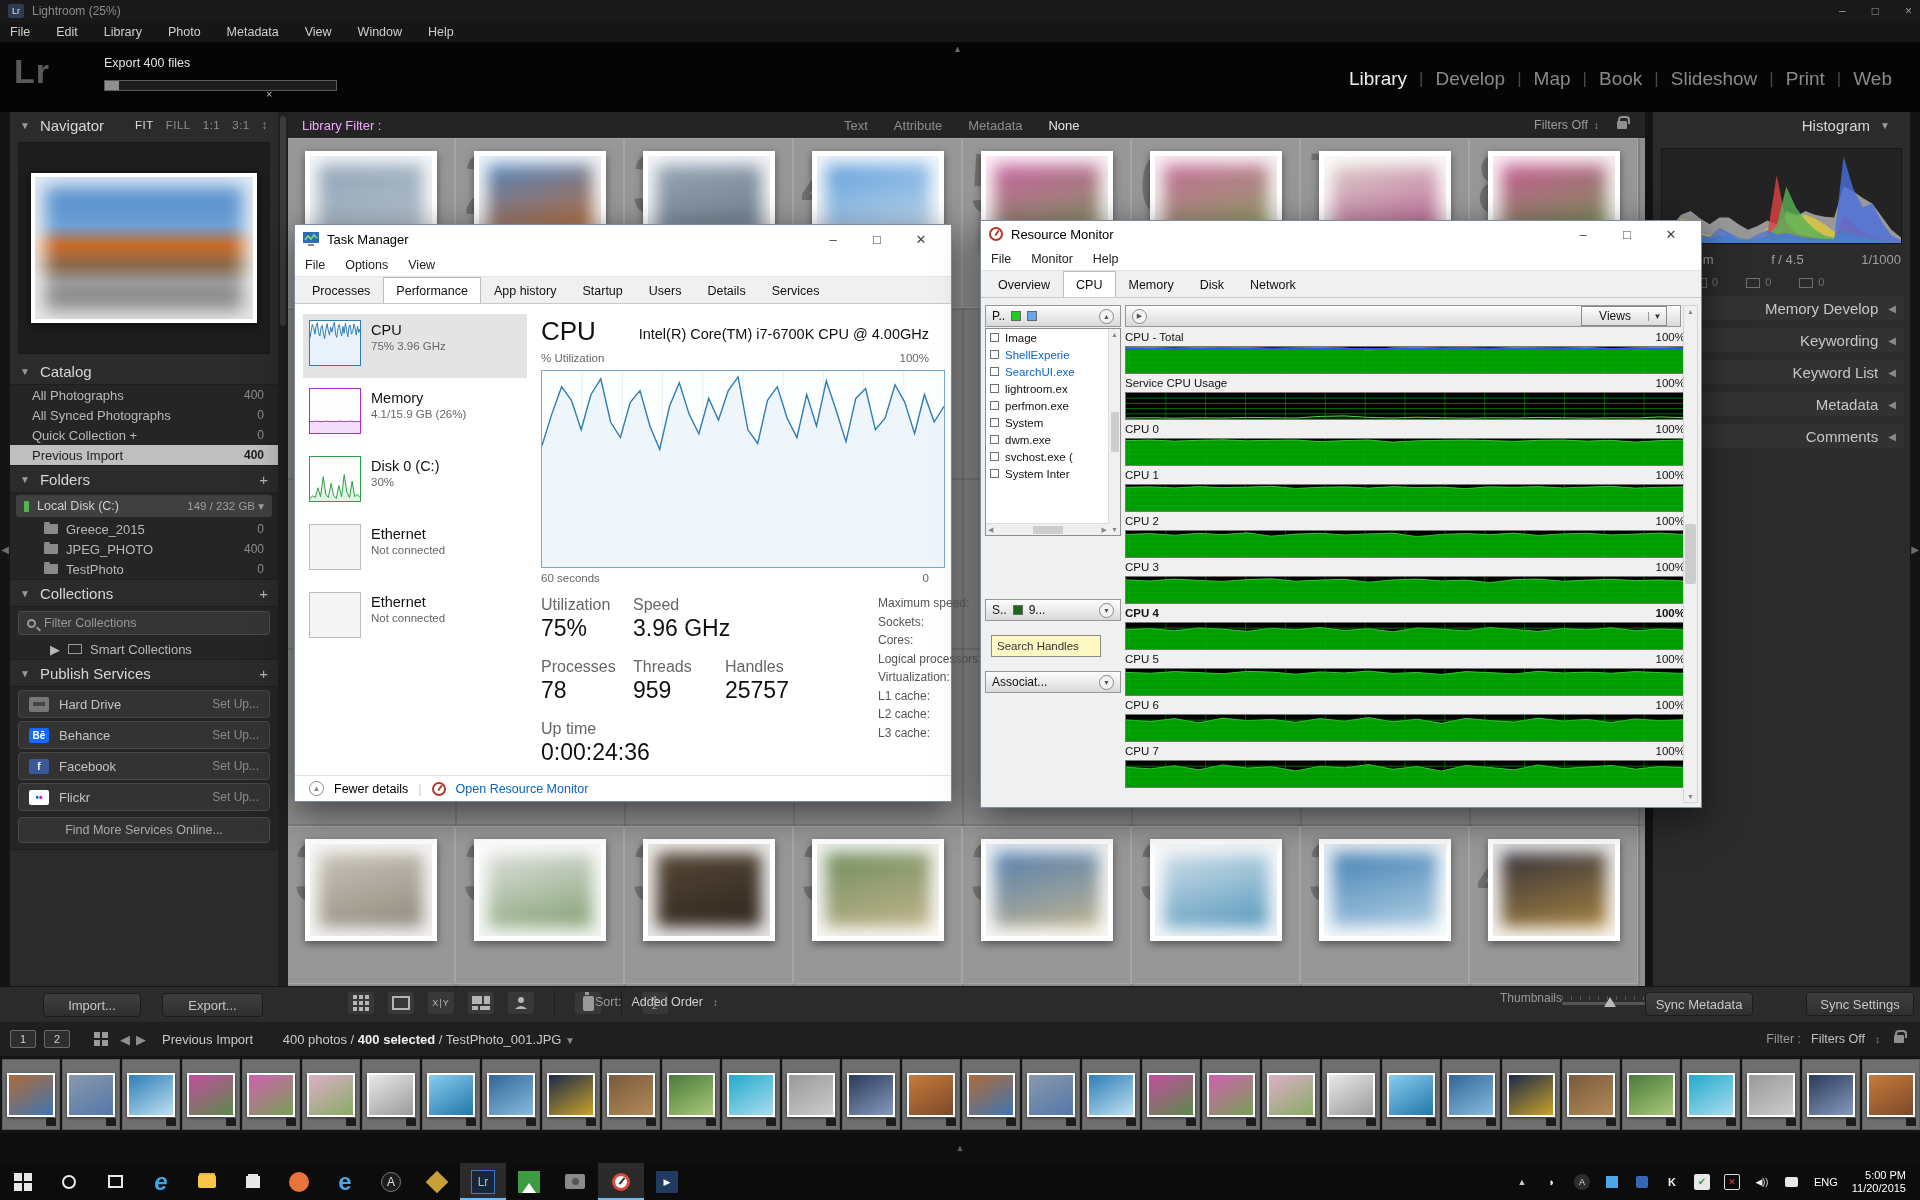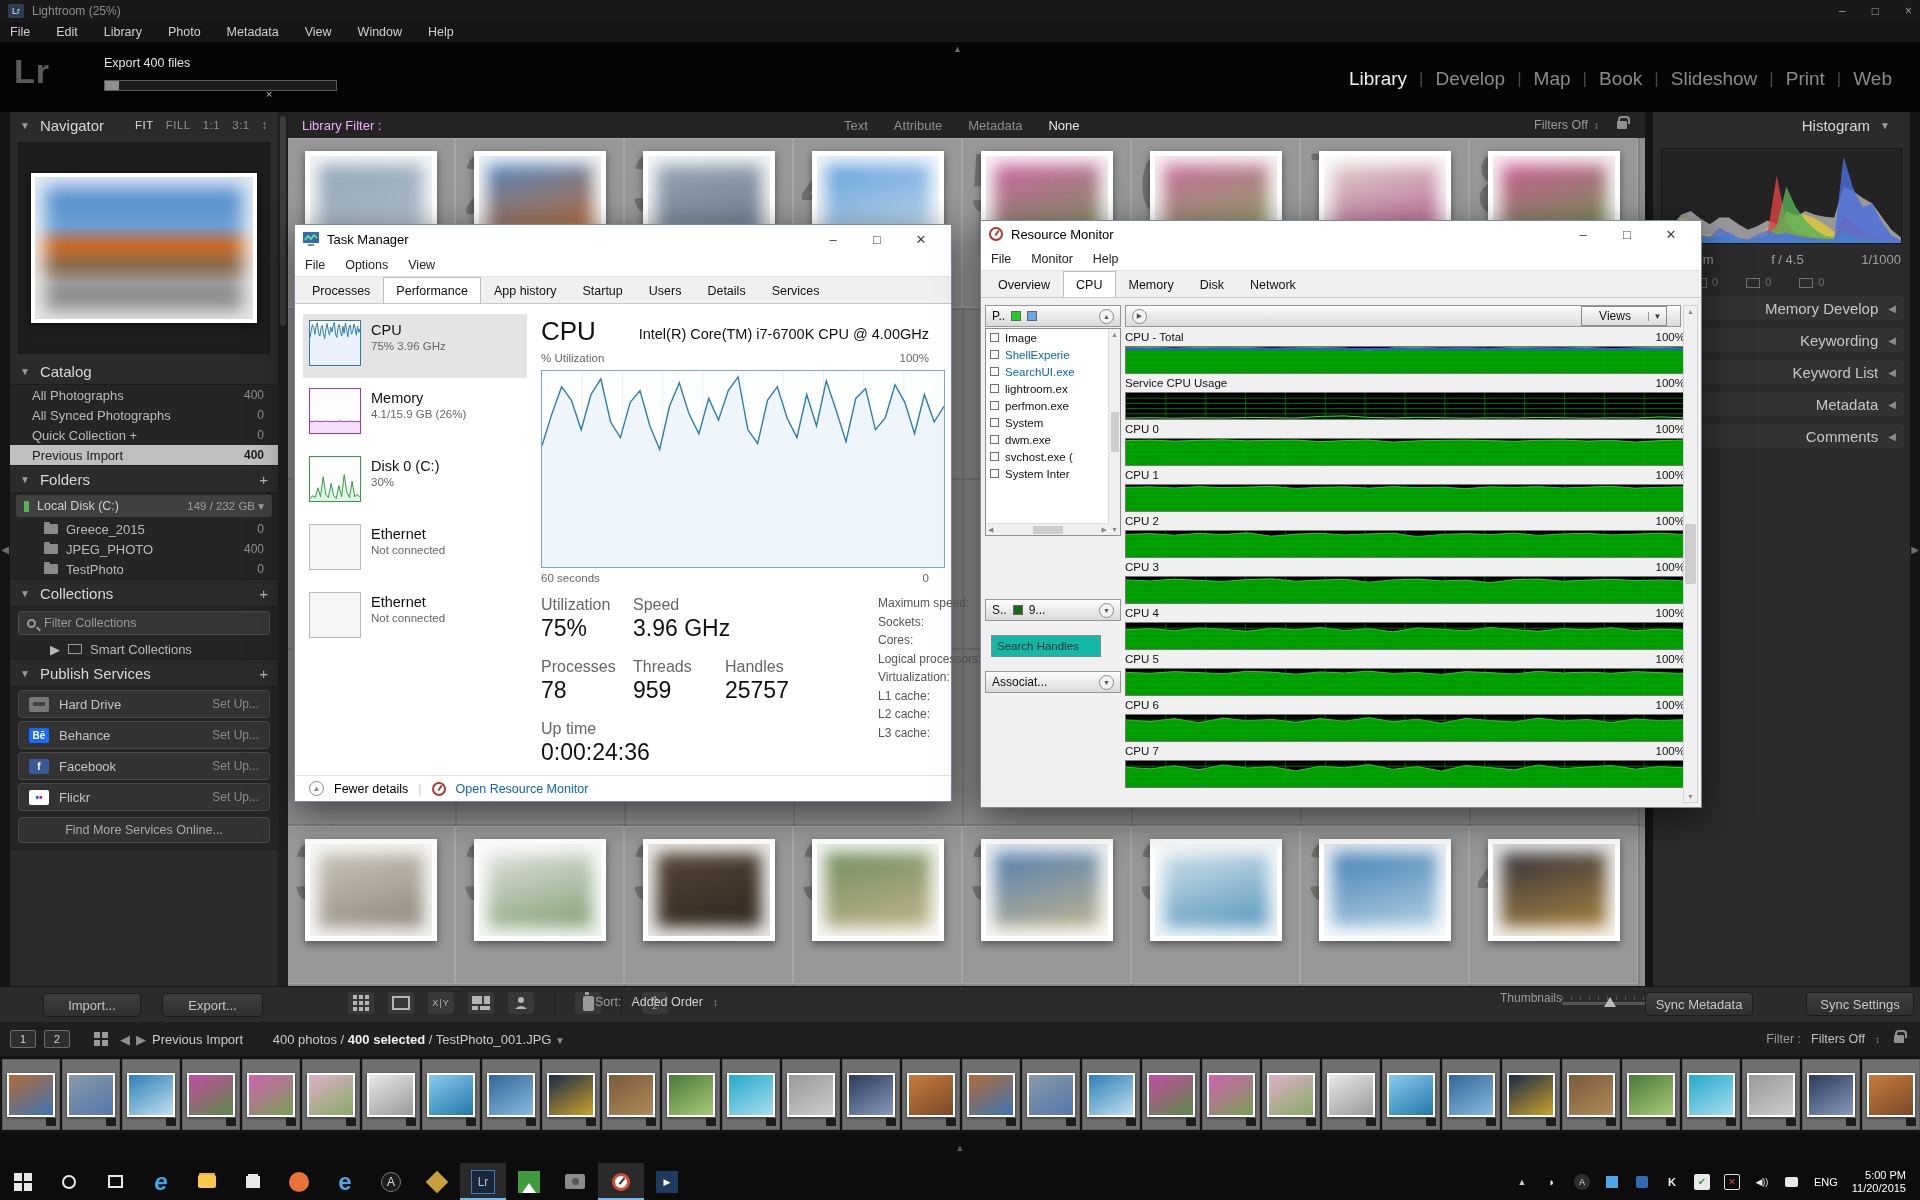--- a/index.html
+++ b/index.html
@@ -90,21 +90,21 @@
 .spraycan{width:11px;height:15px;background:#9a9a9a;border-radius:2px;position:relative}
 .spraycan:before{content:"";position:absolute;left:2px;top:-4px;width:4px;height:3px;background:#9a9a9a}
 #sortgrp{position:absolute;left:595px;top:8px;display:flex;gap:10px;align-items:center;color:#9a9a9a;font-size:12.5px}
 #sortval{color:#cfcfcf}
 #thumbctl{position:absolute;left:1500px;top:4px;display:flex;align-items:center;color:#9a9a9a;font-size:12px}
 #slider{width:90px;height:3px;background:#555;border-radius:2px;position:relative;margin-top:10px}
 #slider i{position:absolute;left:42px;top:-5px;width:0;height:0;border-left:6px solid transparent;border-right:6px solid transparent;border-bottom:10px solid #b9b9b9}
 #slider:before{content:"";position:absolute;left:0;top:-6px;width:90px;height:4px;background:repeating-linear-gradient(90deg,#555 0 1px,transparent 1px 9px)}
 #filmbar{left:0;top:1022px;width:1920px;height:34px;background:#1f1f1f;display:flex;align-items:center;color:#b5b5b5;font-size:13px}
 .monbtn{width:26px;height:18px;border:1px solid #6a6a6a;border-radius:2px;color:#cfcfcf;font-size:11px;display:flex;align-items:center;justify-content:center;margin-right:8px;background:#2e2e2e}
-#film-info{margin-left:6px;color:#c9c9c9}
+#film-info{margin-left:16px;color:#c9c9c9}
 #film-info b{color:#efefef}
 #film-filter{position:absolute;right:40px;display:flex;gap:10px;align-items:center;color:#9a9a9a;font-size:12.5px}
 #filmstrip{left:0;top:1056px;width:1920px;height:77px;background:#141414;display:flex;align-items:flex-start;padding-top:3px}
 .fcell{position:relative;width:58px;height:71px;margin-left:2px;background:#6f6f6f;border:1px solid #5b5b5b;display:flex;align-items:center;justify-content:center}
 .fimg{width:48px;height:44px;background:#888;border:2px solid #fff;box-shadow:0 1px 3px rgba(0,0,0,.6)}
 .fbadge{position:absolute;right:3px;bottom:3px;width:10px;height:8px;background:#1d1d1d;border-radius:1px}
 #strip-spacer{left:0;top:1133px;width:1920px;height:30px;background:#0e0e0e;display:flex;align-items:center;justify-content:center;color:#5f5f5f;font-size:9px}
 
 .win{position:absolute;background:#f0f0f0;border:1px solid #7c8a99;box-shadow:0 10px 34px rgba(0,0,0,.55)}
 .wtitle{height:28px;background:#fff;display:flex;align-items:center;padding:0 8px;color:#000;font-size:13px;gap:8px}
@@ -142,21 +142,21 @@
 .prow{display:flex;align-items:center;height:17px;padding:0 4px;gap:6px;white-space:nowrap;overflow:hidden}
 .prow .cb{width:9px;height:9px;border:1px solid #707070;background:#fff;flex:0 0 auto}
 .prow.blue{color:#0a64c0}
 #rm-views{position:absolute;width:86px;height:20px;border:1px solid #8a8a8a;background:linear-gradient(#fdfdfd,#dcdcdc);display:flex;align-items:center;font-size:12px;color:#111}
 #rm-views .vl{flex:1;text-align:center}
 #rm-views .dd{width:18px;border-left:1px solid #9a9a9a;text-align:center;font-size:8px;color:#333}
 .rmglabel{position:absolute;display:flex;justify-content:space-between;font-size:11.5px;color:#111;width:560px}
 .rmgraph{position:absolute;width:560px;height:28px;background:#000;border:1px solid #777}
 .rmscroll{position:absolute;width:15px;background:#f0f0f0;border:1px solid #d5d5d5;display:flex;flex-direction:column;justify-content:space-between;align-items:center;color:#888;font-size:7px;padding:2px 0}
 .rmscroll .thumb{width:11px;height:60px;background:#cdcdcd;border-radius:2px}
-.searchbox{position:absolute;height:22px;border:1px solid #8a8a8a;background:#14b8a6;font-size:11.5px;color:#333;display:flex;align-items:center;padding:0 5px}
+.searchbox{position:absolute;height:22px;border:1px solid #8a8a8a;background:#fef9c3;font-size:11.5px;color:#333;display:flex;align-items:center;padding:0 5px}
 
 #taskbar{left:0;top:1163px;width:1920px;height:37px;background:#0c0c0c;display:flex;align-items:stretch}
 .tb-app{width:46px;display:flex;align-items:center;justify-content:center;position:relative}
 .tb-app.active{background:#2a2a2a;box-shadow:inset 0 -2px 0 #76b9ed}
 .tb-glyph{display:flex;align-items:center;justify-content:center}
 #tray{margin-left:auto;display:flex;align-items:center;gap:14px;padding-right:14px;color:#fff}
 #clock{text-align:right;font-size:11px;color:#fff;line-height:13px}
 .trayic{display:flex;align-items:center;justify-content:center;width:16px;height:16px;font-size:11px;color:#eee}
 
 .winlogo{display:grid;grid-template-columns:8px 8px;grid-template-rows:8px 8px;gap:2px}
@@ -1170,21 +1170,21 @@
               <line x1="239.14285714285714" y1="0" x2="239.14285714285714" y2="26" stroke="#00b400" stroke-width="0.7" stroke-opacity="0.7"></line>
               <line x1="279" y1="0" x2="279" y2="26" stroke="#00b400" stroke-width="0.7" stroke-opacity="0.7"></line>
               <line x1="318.85714285714283" y1="0" x2="318.85714285714283" y2="26" stroke="#00b400" stroke-width="0.7" stroke-opacity="0.7"></line>
               <line x1="358.7142857142857" y1="0" x2="358.7142857142857" y2="26" stroke="#00b400" stroke-width="0.7" stroke-opacity="0.7"></line>
               <line x1="398.57142857142856" y1="0" x2="398.57142857142856" y2="26" stroke="#00b400" stroke-width="0.7" stroke-opacity="0.7"></line>
               <line x1="438.42857142857144" y1="0" x2="438.42857142857144" y2="26" stroke="#00b400" stroke-width="0.7" stroke-opacity="0.7"></line>
               <line x1="478.2857142857143" y1="0" x2="478.2857142857143" y2="26" stroke="#00b400" stroke-width="0.7" stroke-opacity="0.7"></line>
               <line x1="518.1428571428571" y1="0" x2="518.1428571428571" y2="26" stroke="#00b400" stroke-width="0.7" stroke-opacity="0.7"></line>
             </svg>
           </div>
-          <div class="rmglabel" style="left: 144px; top: 308px;">
+          <div class="rmglabel" style="left: 144px; top: 308px; font-weight: bold;">
             <span>CPU 4</span>
             <span>100%</span>
           </div>
           <div class="rmgraph" style="left: 144px; top: 323px;">
             <svg width="558" height="26">
               <polygon points="0.0,6.8 24.3,5.5 48.5,7.8 72.8,4.9 97.0,6.2 121.3,8.3 145.6,5.2 169.8,6.8 194.1,4.4 218.3,7.5 242.6,5.7 266.9,8.8 291.1,4.9 315.4,6.2 339.7,7.8 363.9,4.4 388.2,6.5 412.4,8.3 436.7,5.5 461.0,6.8 485.2,4.7 509.5,7.8 533.7,6.0 558.0,7.0 558,26 0,26" fill="#009c00"></polygon>
               <polyline points="0.0,6.8 24.3,5.5 48.5,7.8 72.8,4.9 97.0,6.2 121.3,8.3 145.6,5.2 169.8,6.8 194.1,4.4 218.3,7.5 242.6,5.7 266.9,8.8 291.1,4.9 315.4,6.2 339.7,7.8 363.9,4.4 388.2,6.5 412.4,8.3 436.7,5.5 461.0,6.8 485.2,4.7 509.5,7.8 533.7,6.0 558.0,7.0" fill="none" stroke="#4ddb4d" stroke-width="0.8"></polyline>
               <line x1="0" y1="5.2" x2="558" y2="5.2" stroke="#00b400" stroke-width="0.7" stroke-opacity="0.9"></line>
               <line x1="0" y1="10.4" x2="558" y2="10.4" stroke="#00b400" stroke-width="0.7" stroke-opacity="0.9"></line>
               <line x1="0" y1="15.6" x2="558" y2="15.6" stroke="#00b400" stroke-width="0.7" stroke-opacity="0.9"></line>

